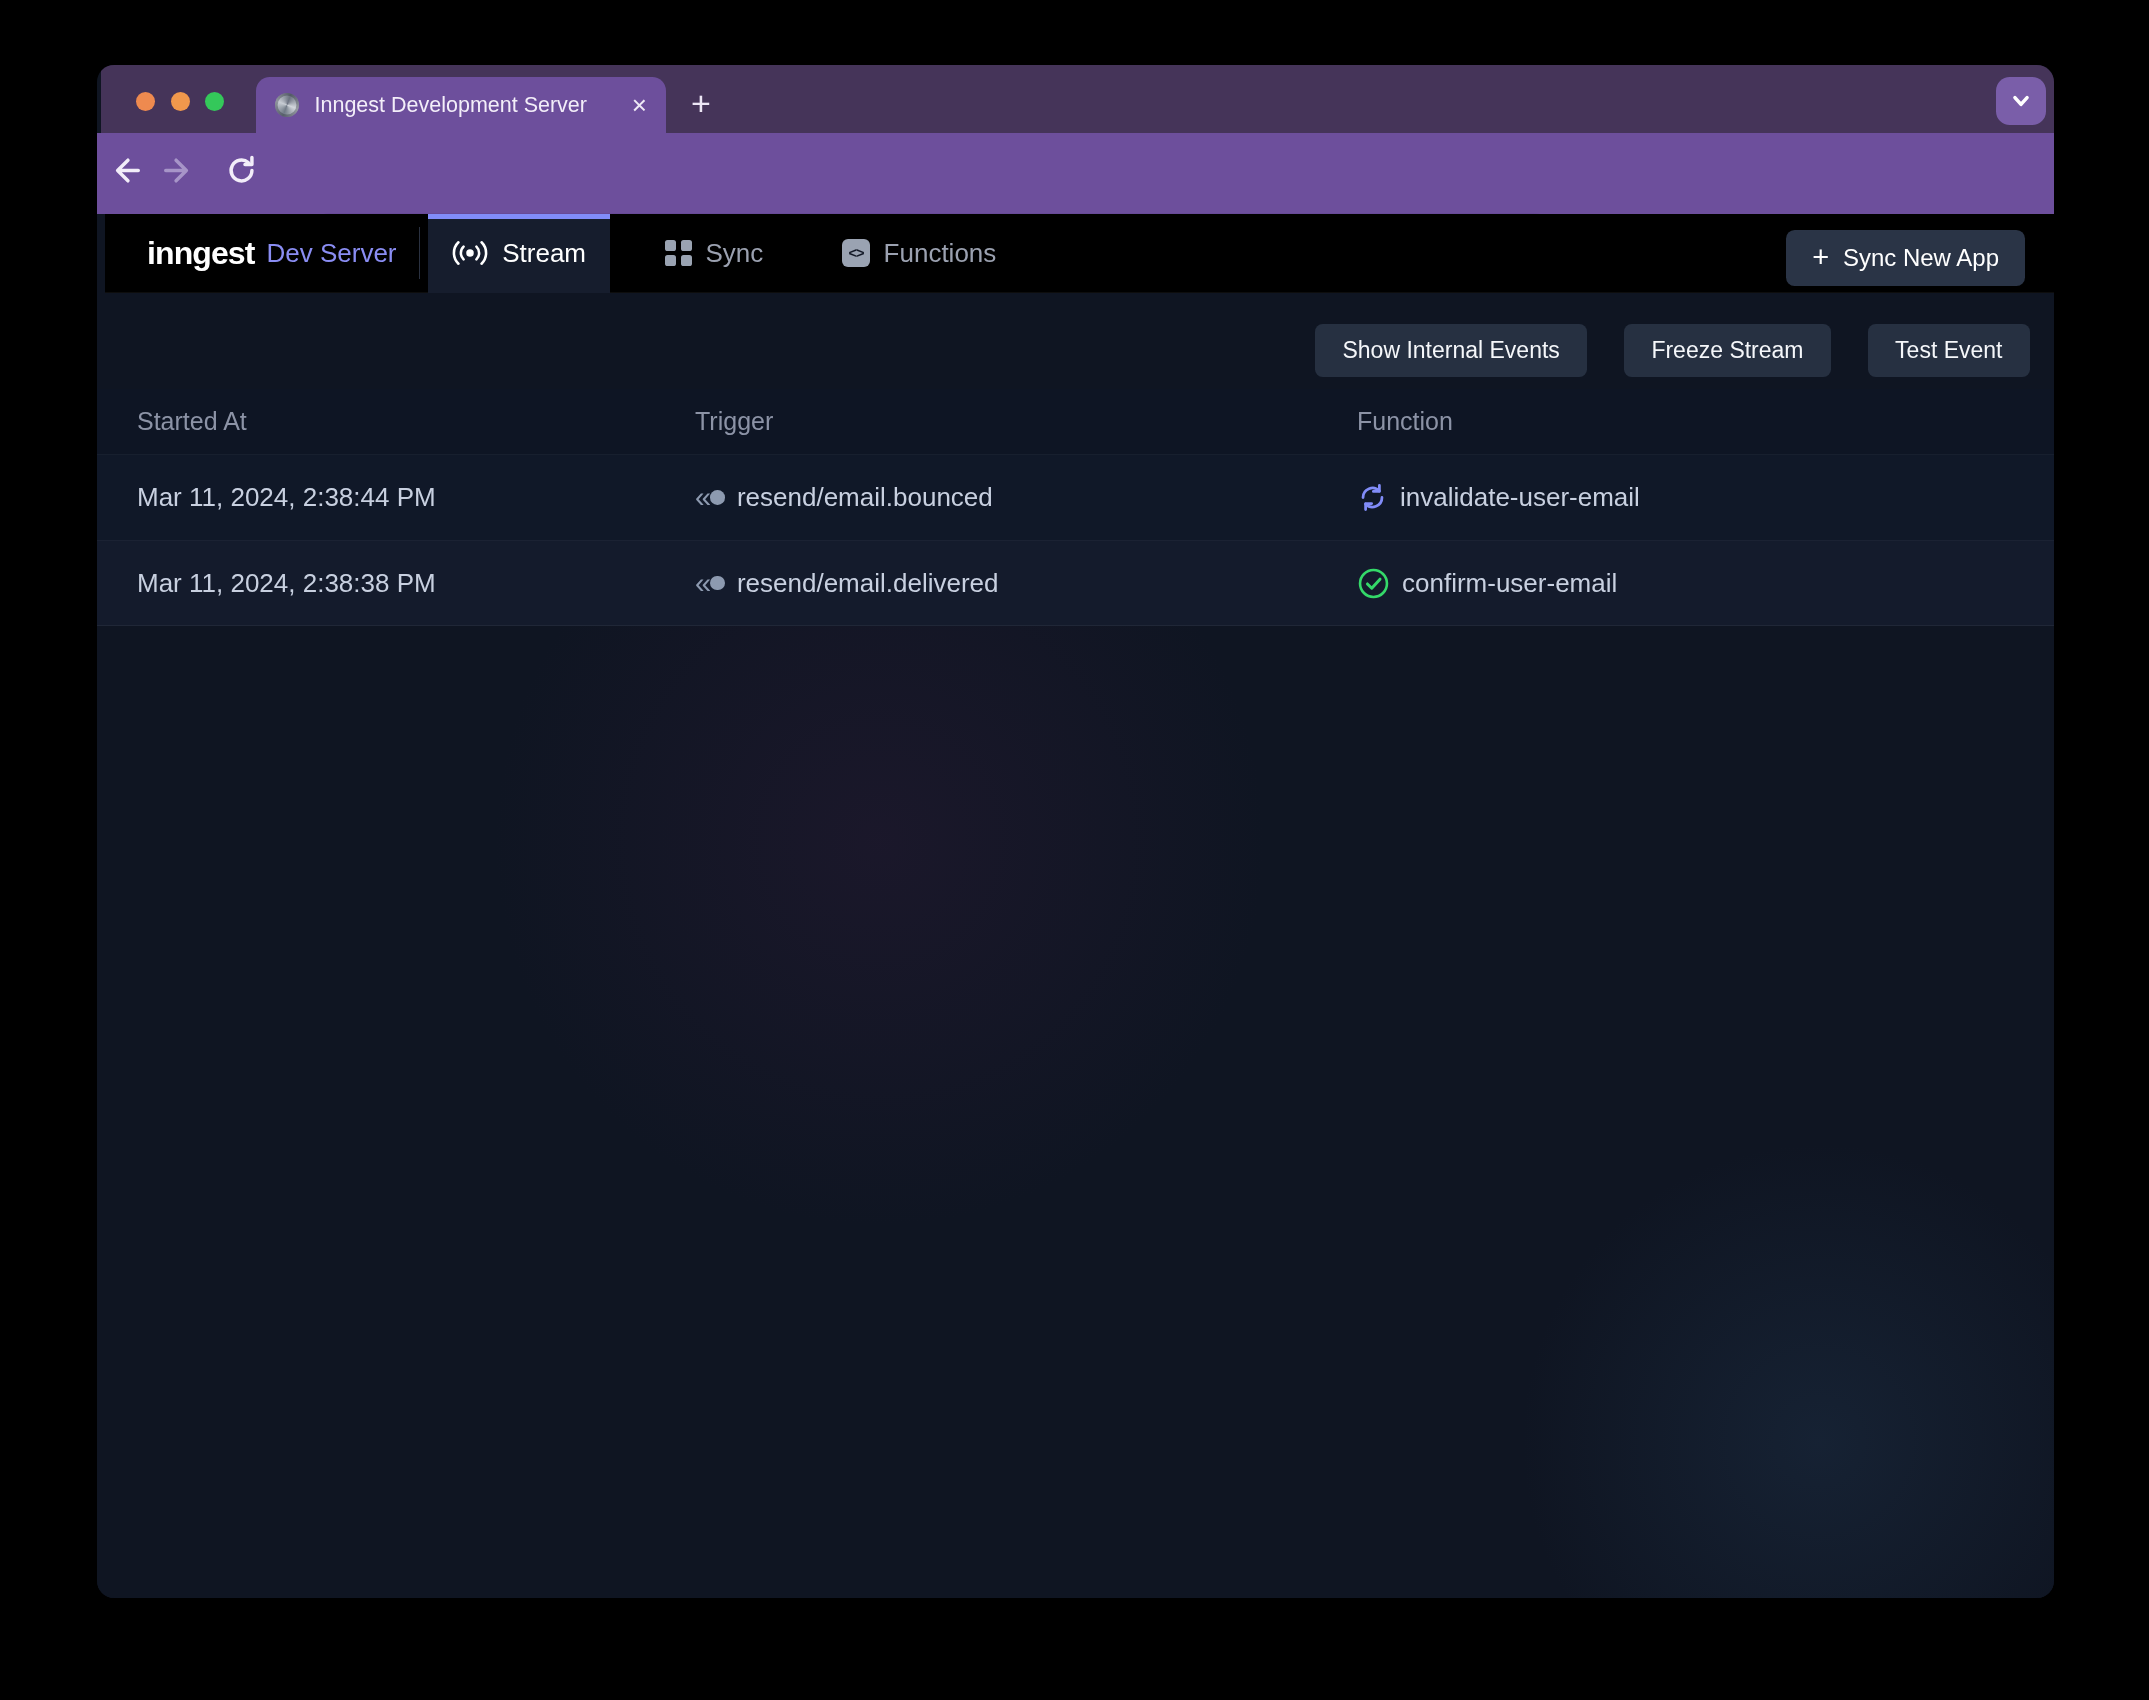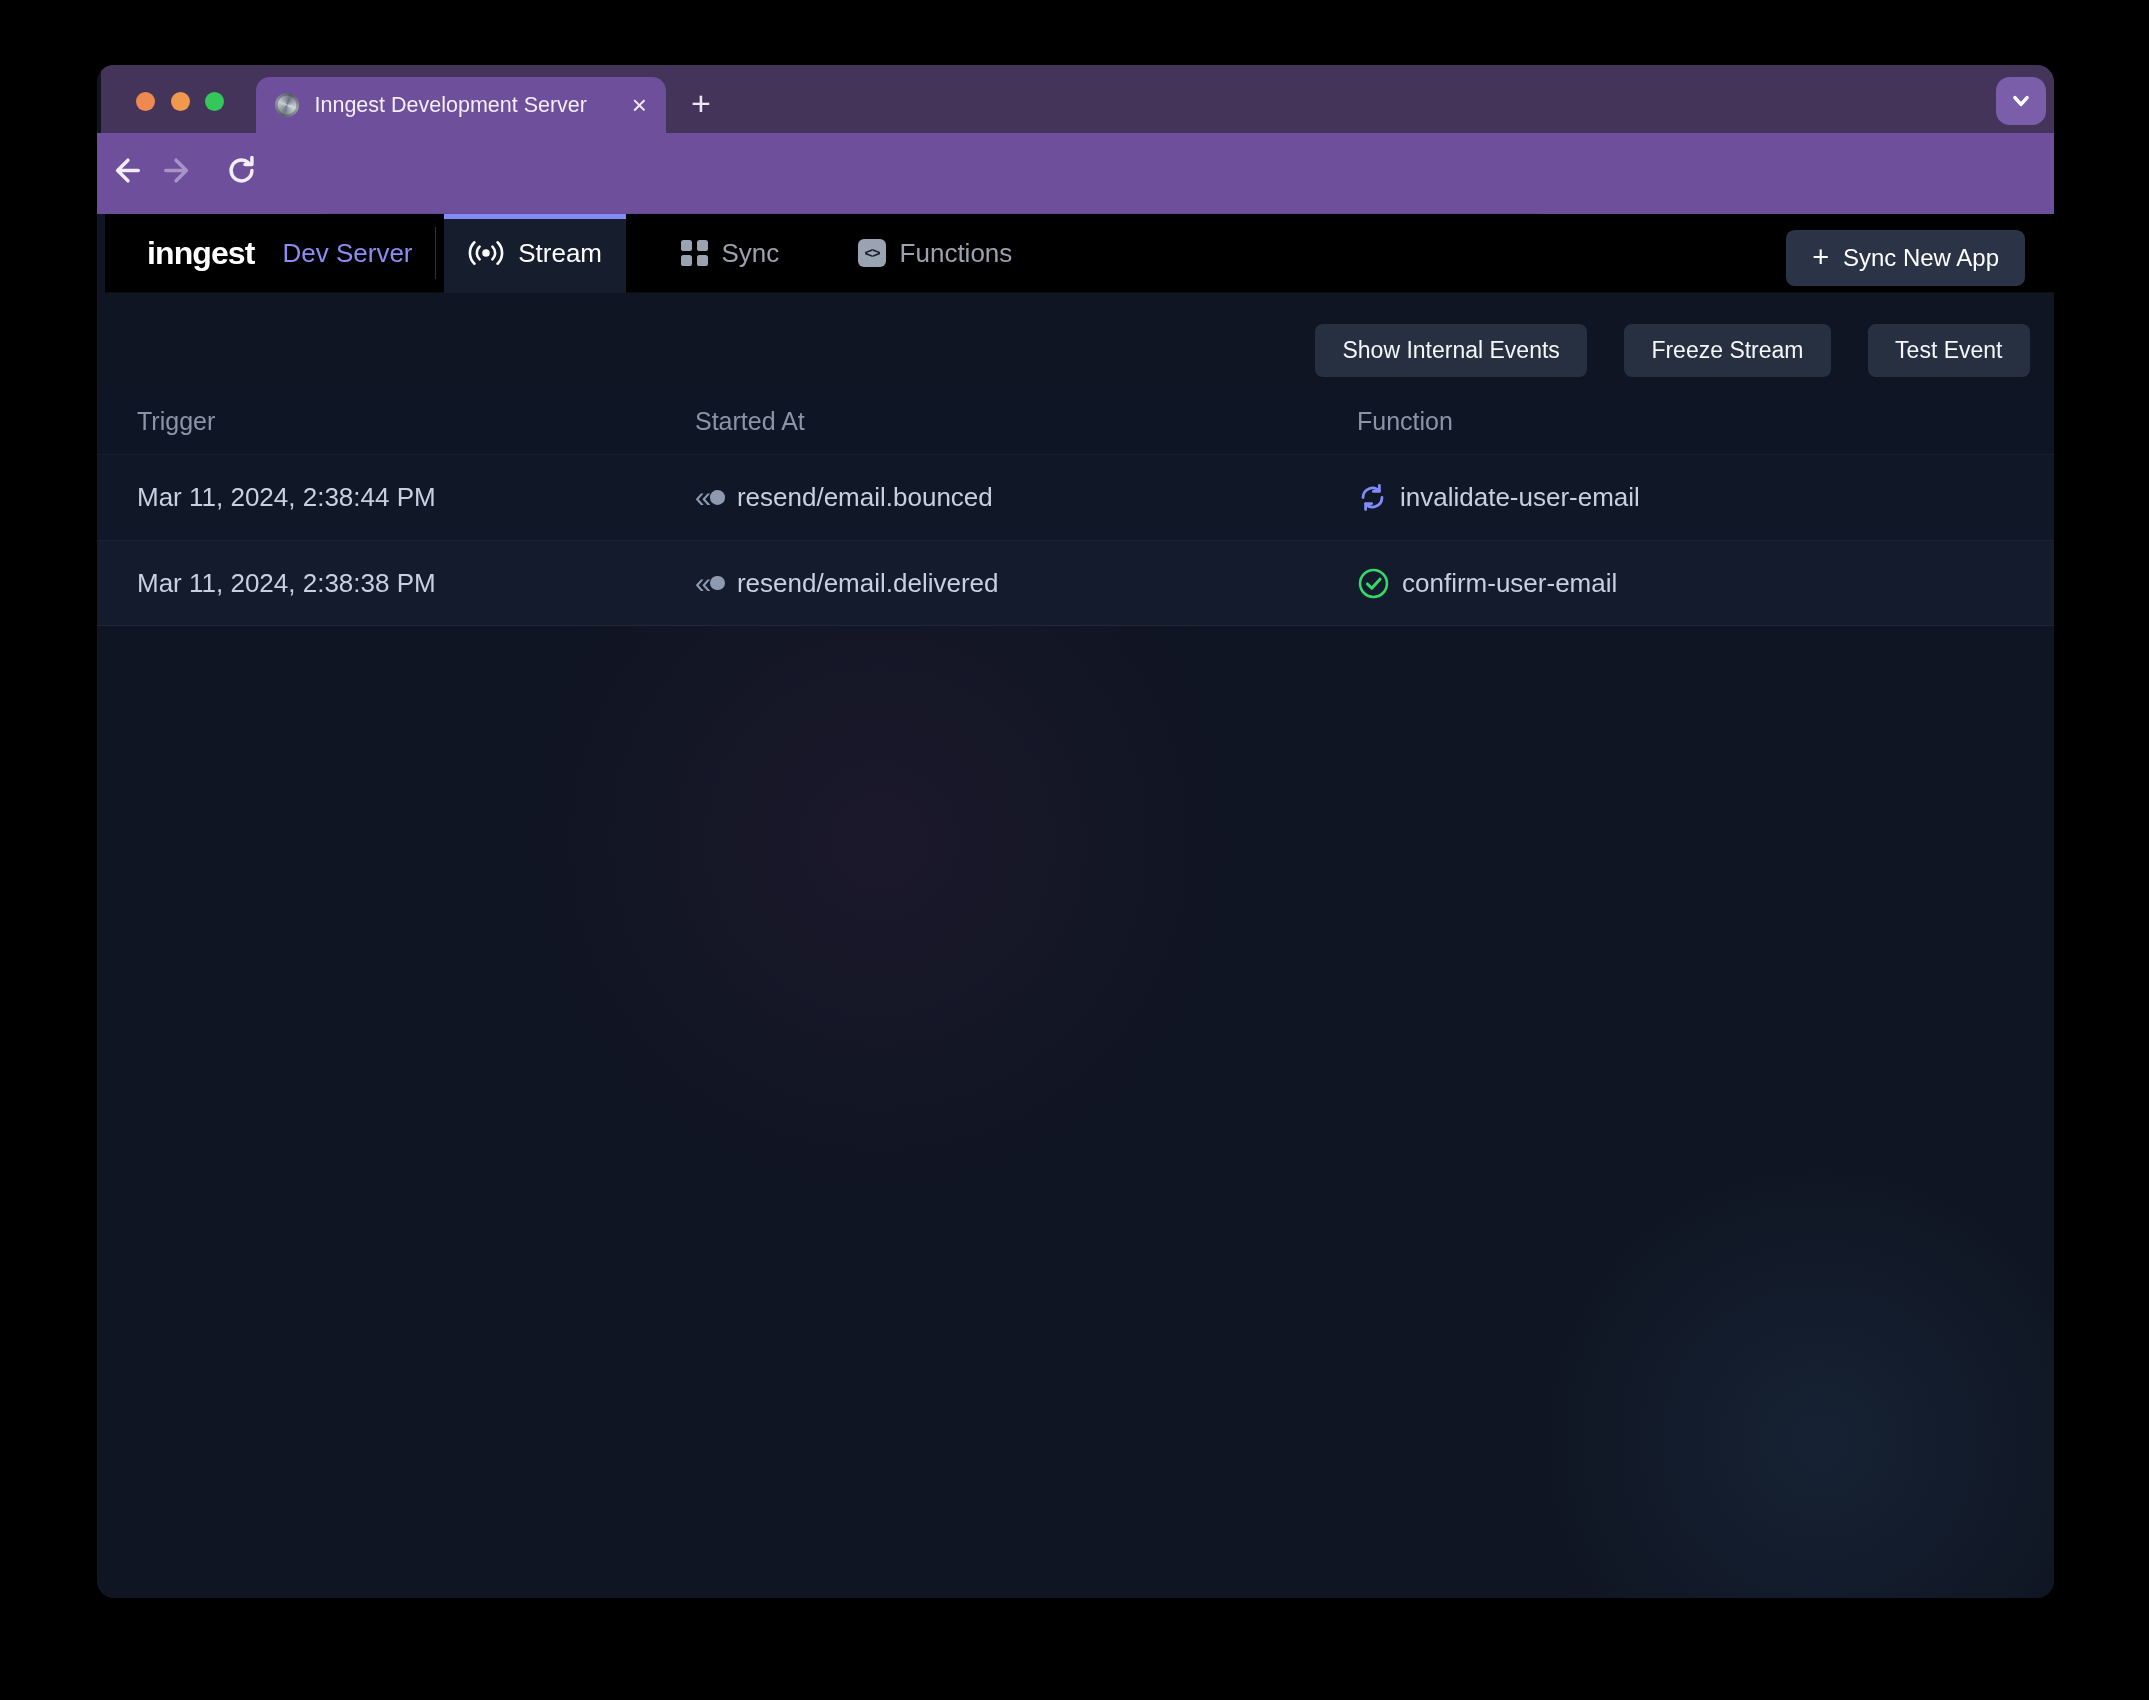--- a/index.html
+++ b/index.html
@@ -55,21 +55,21 @@
   .update-pill { height:55px; border-radius:27.5px; background:#533d78; color:#fff;
                  display:flex; align-items:center; padding:0 20.6px 0 31px; margin-right:8.6px; }
   .update-pill .label { font-size:24px; margin-right:22.4px; }
   .kebab { display:flex; flex-direction:column; gap:6px; }
   .kebab i { width:6px; height:6px; border-radius:50%; background:#fff; }
 
   
   .appnav { position:absolute; left:8px; top:149px; width:100%; height:79px; background:#000000;
             display:flex; align-items:center; border-bottom:0.9px solid rgba(255,255,255,.05); }
   .logo { font-size:32px; font-weight:bold; color:#fff; letter-spacing:-0.9px; margin-left:42px; }
-  .logo-suffix { font-size:26px; color:#8a8df3; margin-left:28px; }
+  .logo-suffix { font-size:26px; color:#8a8df3; margin-left:12px; }
   .nav-divider { width:0.9px; height:52px; background:#2a3140; margin-left:22.4px; }
   .navtab { height:79px; display:flex; align-items:center; gap:13.8px; padding:0 24px; position:relative;
             font-size:26px; color:#9ba1b0; }
   .navtab.first { margin-left:8.6px; }
   .navtab.active { color:#fff; background:#161d2d; }
   .navtab.active::before { content:""; position:absolute; left:0; top:0; width:100%; height:5.2px; background:#818cf8; }
   .apps-grid { display:grid; grid-template-columns:11.2px 11.2px; grid-template-rows:11.2px 11.2px; gap:4.3px; }
   .apps-grid i { background:#9aa3b2; border-radius:2.6px; }
   .fn-badge { width:27.5px; height:27.5px; background:#9aa3b2; border-radius:6px; color:#131927;
               font-size:14.6px; font-weight:bold; display:flex; align-items:center; justify-content:center;
@@ -229,22 +229,22 @@
 
     <div class="content">
       <div class="actions">
         <div class="action-btn">Show Internal Events</div>
         <div class="action-btn">Freeze Stream</div>
         <div class="action-btn">Test Event</div>
       </div>
 
       <div class="grid">
         <div class="gridrow headrow">
+          <span>Started At</span>
           <span>Trigger</span>
-          <span>Started At</span>
           <span>Function</span>
         </div>
 
         <div class="gridrow datarow odd">
           <span>Mar 11, 2024, 2:38:44 PM</span>
           <span class="cell-flex">
             <span class="trig-ic">
               <span class="guil">«</span>
                 <span class="dot"></span>
             </span>

